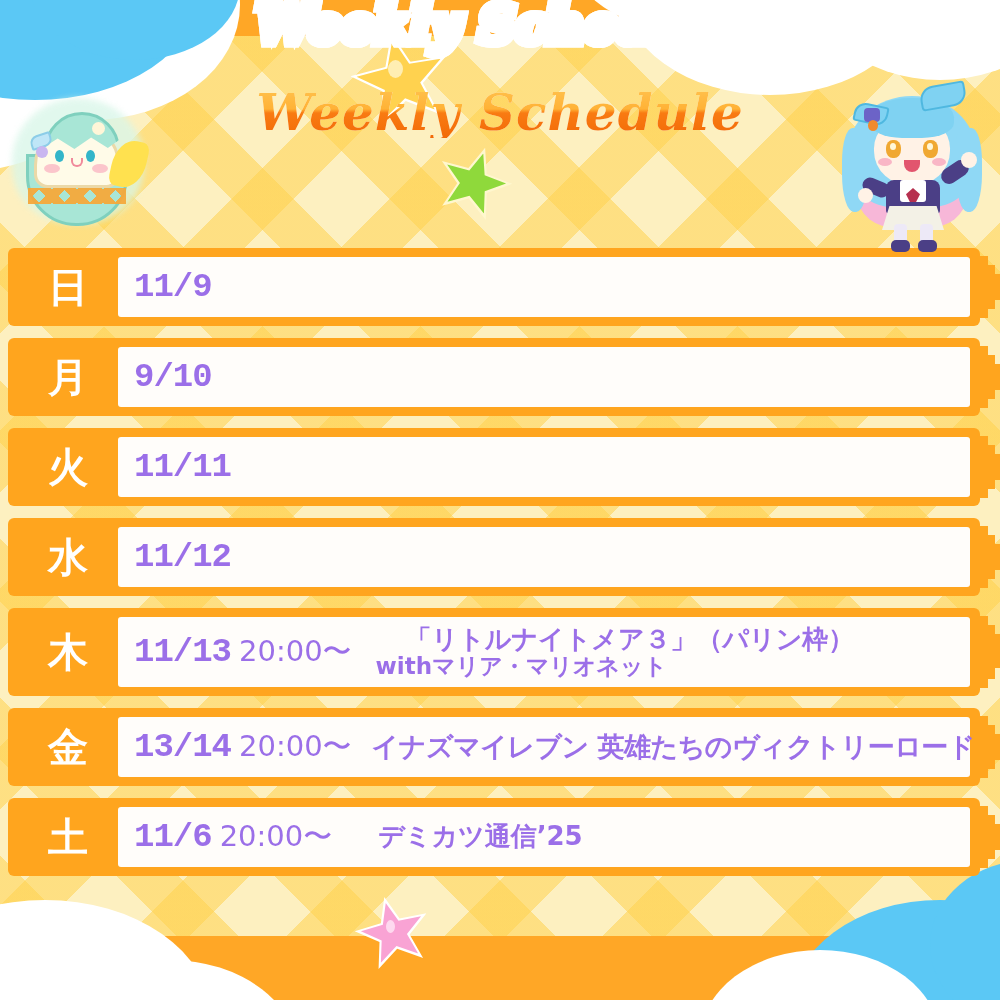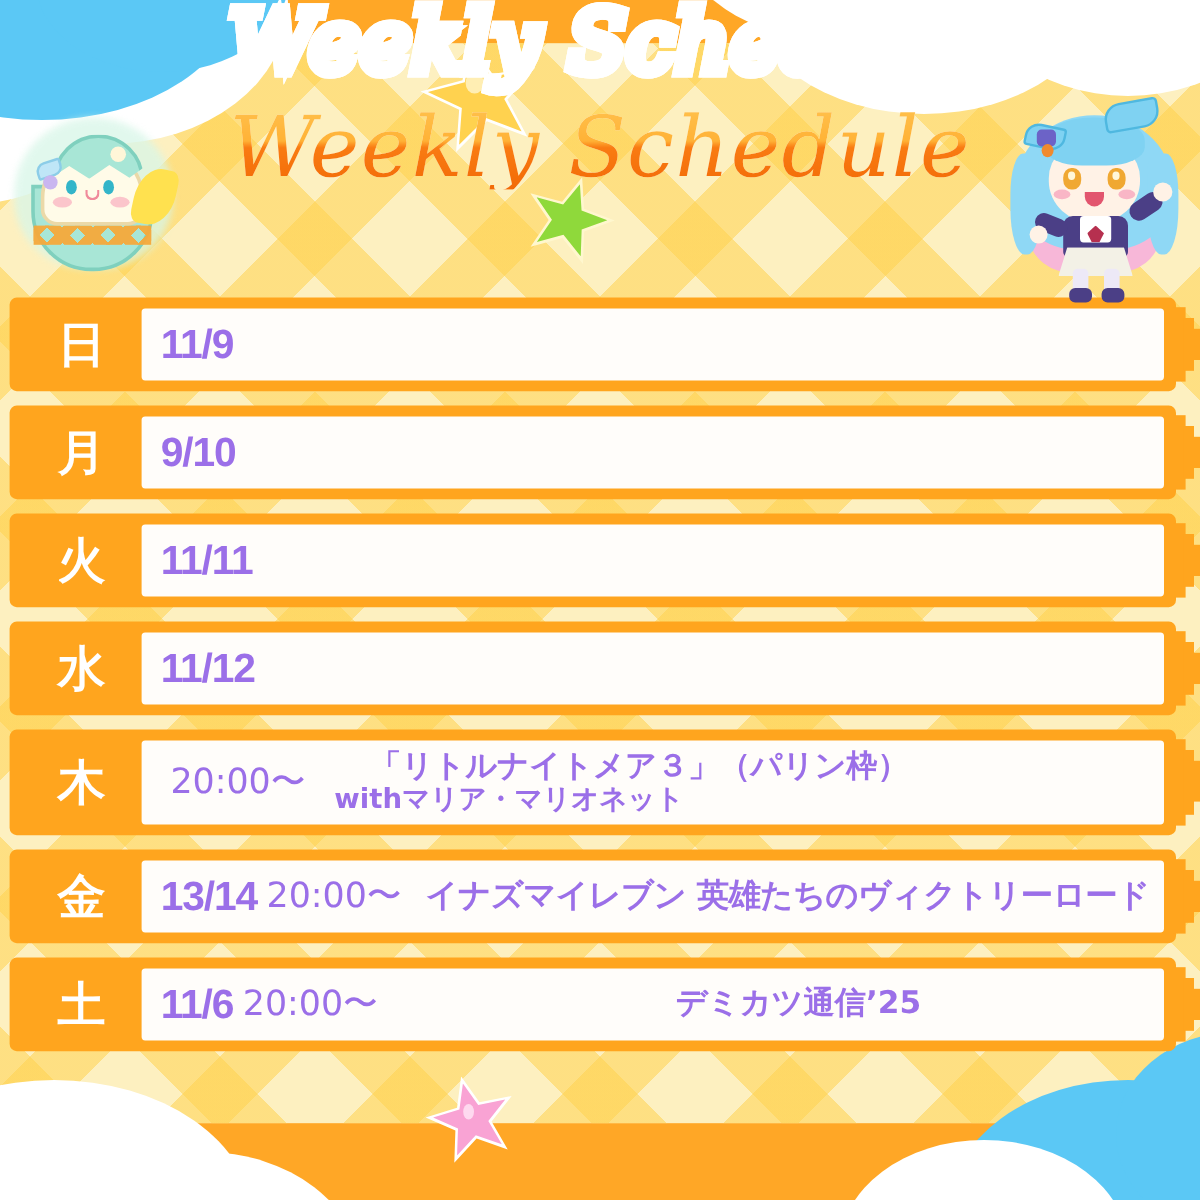--- a/index.html
+++ b/index.html
@@ -53,23 +53,23 @@
   }
   .title-wrap {
     position: absolute;
     left: 0; right: 0; top: 88px;
     text-align: center;
     z-index: 8;
   }
   .title {
     display: inline-block;
     font-family: "DejaVu Serif", "Liberation Serif", serif;
-    font-weight: 400;
+    font-weight: 700;
     font-style: italic;
-    font-size: 70px;
+    font-size: 50px;
     letter-spacing: 1px;
     line-height: 1;
     background: linear-gradient(180deg, #FFC14D 0%, #FFB236 42%, #F97B12 50%, #F26A06 100%);
     -webkit-background-clip: text;
     background-clip: text;
     color: transparent;
     -webkit-text-stroke: 0px;
     filter: drop-shadow(0 0 0 #fff);
     text-shadow: none;
   }
@@ -155,21 +155,21 @@
   .row.tall .daycell { height: 88px; }
   .row.tall .card { height: 70px; top: 9px; }
   .row.tall .step-a { height: 72px; }
   .row.tall .step-b { height: 54px; }
   .row.tall .step-c { height: 34px; }
 
   .date {
     color: #9B6FE8;
     font-weight: 700;
     font-size: 34px;
-    font-family: Liberation Sans, sans-serif;
+    font-family: Liberation Mono, monospace;
     letter-spacing: -1px;
     white-space: nowrap;
     flex: 0 0 auto;
   }
   .time {
     color: #9B6FE8;
     font-weight: 400;
     font-size: 29px;
     font-family: "DejaVu Sans", "Liberation Sans", sans-serif;
     margin-left: 8px;
@@ -192,21 +192,21 @@
     line-height: 1.12;
     font-family: "DejaVu Sans", "Liberation Sans", sans-serif;
     white-space: nowrap;
   }
   .prog.sub { font-size: 23px; }
   .prog.wide { font-size: 27px; letter-spacing: -0.5px; }
   .row.thu .titles { padding-left: 18px; align-items: flex-start; }
   .row.thu .prog.main { padding-left: 36px; }
   .row.thu .prog.sub { padding-left: 6px; }
   .row.fri .titles { padding-left: 20px; }
-  .row.sat .titles { padding-left: 46px; align-items: center; }
+  .row.sat .titles { padding-left: 46px; }
 </style>
 </head>
 <body>
 
 <div id="stage">
 
   <div class="bg-base"></div>
 
   <div class="bg-plaid-clip">
     <div class="bg-plaid" style="left:-30px;top:36px;width:1060px;height:900px;border-radius:0;"></div>
@@ -384,20 +384,21 @@
       </div>
     </div>
 
     <div class="row tall thu">
       <div class="row-bar"></div>
       <div class="row-step step-a"></div>
       <div class="row-step step-b"></div>
       <div class="row-step step-c"></div>
       <div class="daycell">木</div>
       <div class="card">
+        <span class="date">11/13</span>
         <span class="time">20:00〜</span>
         <div class="titles">
           <span class="prog main">「リトルナイトメア３」（パリン枠）</span>
           <span class="prog sub">withマリア・マリオネット</span>
         </div>
 
       </div>
     </div>
 
     <div class="row fri">

